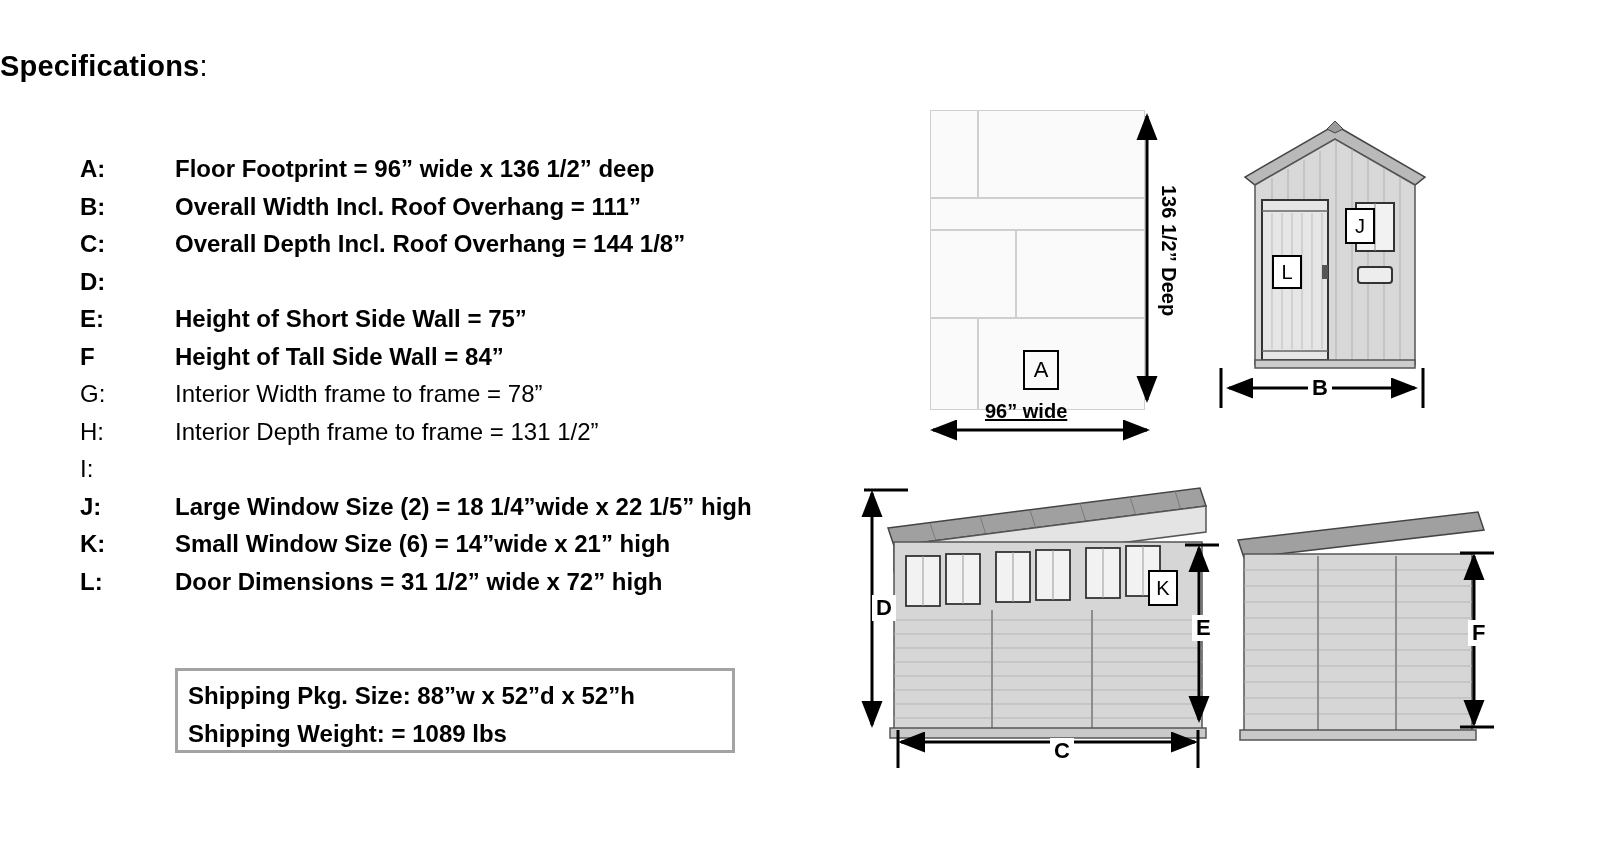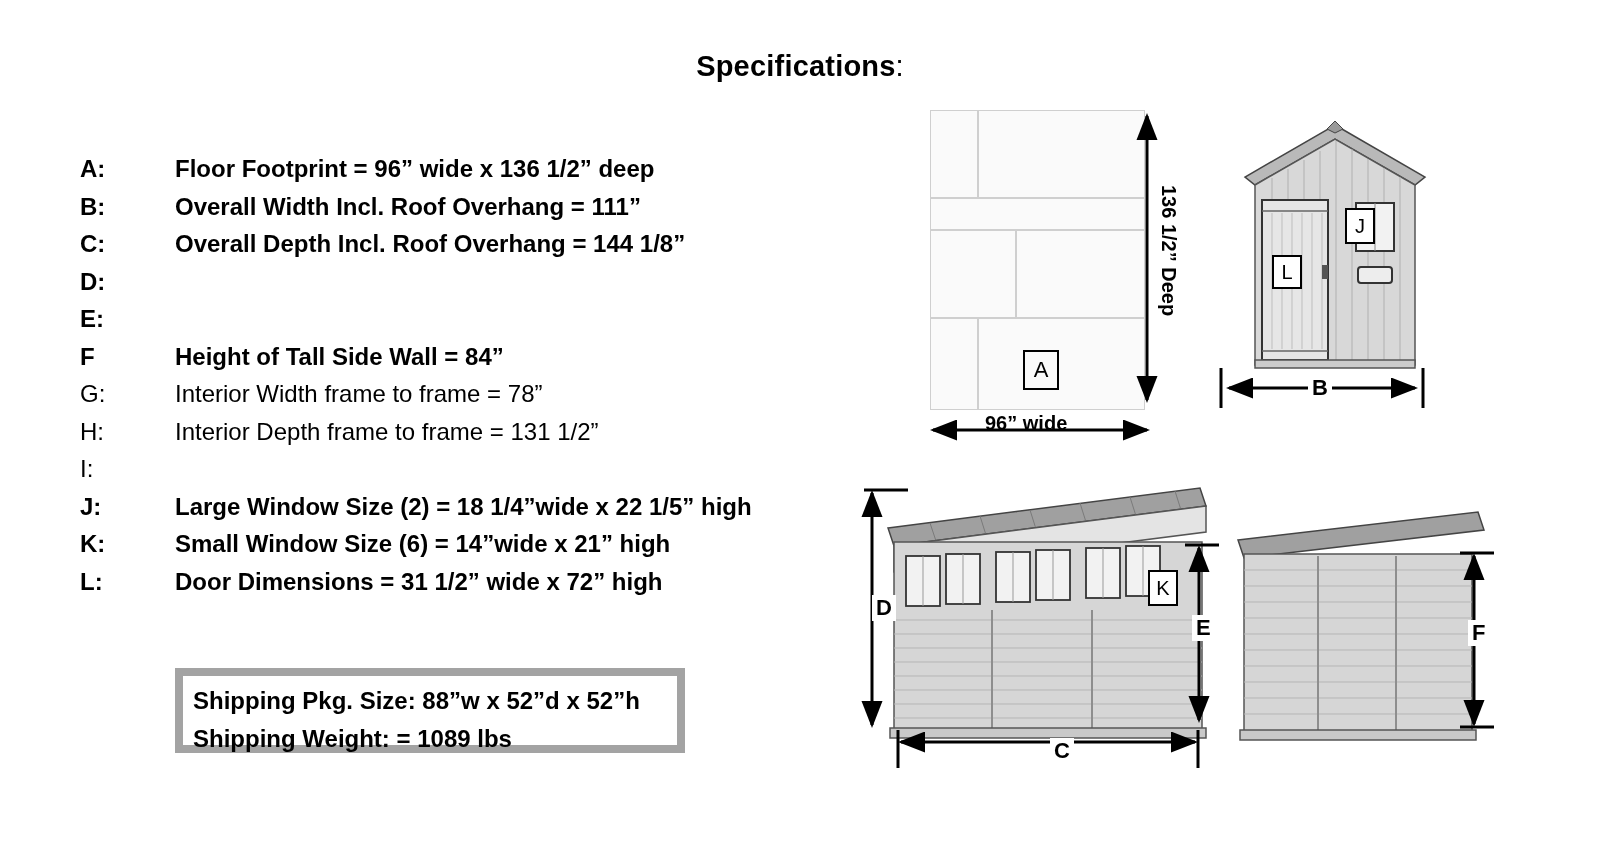--- a/index.html
+++ b/index.html
@@ -14,21 +14,20 @@
     font-family: "Liberation Sans", sans-serif;
     color: #000000;
     overflow: hidden;
   }
 
   #page-title {
     position: absolute;
     top: 50px;
     left: 0;
     width: 1600px;
-    text-align: center;
     font-size: 29px;
     font-weight: bold;
     letter-spacing: 0.2px;
   }
   #page-title .colon { font-weight: normal; }
 
   
   #spec-list {
     position: absolute;
     top: 155px;
@@ -48,23 +47,23 @@
   .spec-row.bold .spec-key,
   .spec-row.bold .spec-text { font-weight: bold; }
   .spec-row.plain .spec-key,
   .spec-row.plain .spec-text { font-weight: normal; }
 
   
   #shipping-box {
     position: absolute;
     left: 175px;
     top: 668px;
-    width: 510px;
+    width: 560px;
     height: 85px;
-    border: 8px solid #a3a3a3;
+    border: 3px solid #a3a3a3;
     box-sizing: border-box;
     padding: 6px 6px 0 10px;
   }
   #shipping-box div {
     font-size: 24px;
     font-weight: bold;
     line-height: 38px;
     white-space: nowrap;
   }
 
@@ -158,20 +157,21 @@
   </div>
   <div class="spec-row bold">
     <span class="spec-key">C:</span>
     <span class="spec-text">Overall Depth Incl. Roof Overhang = 144 1/8”</span>
   </div>
   <div class="spec-row bold">
     <span class="spec-key">D:</span>
   </div>
   <div class="spec-row bold">
     <span class="spec-key">E:</span>
+    <span class="spec-text">Height of Short Side Wall = 75”</span>
   </div>
   <div class="spec-row bold">
     <span class="spec-key">F</span>
     <span class="spec-text">Height of Tall Side Wall = 84”</span>
   </div>
   <div class="spec-row plain">
     <span class="spec-key">G:</span>
     <span class="spec-text">Interior Width frame to frame = 78”</span>
   </div>
   <div class="spec-row plain">
@@ -223,21 +223,21 @@
   </defs>
   <line x1="12" y1="6" x2="12" y2="290" stroke="#000" stroke-width="3" marker-start="url(#arrS)" marker-end="url(#arr)"></line>
 </svg>
 <div class="dim-label bold" style="left:1180px; top:185px;">
   <span class="vert-text" style="display:inline-block;">136 1/2” Deep</span>
 </div>
 
 <svg class="diagram" style="left:925px; top:418px;" width="230" height="24">
   <line x1="8" y1="12" x2="222" y2="12" stroke="#000" stroke-width="3" marker-start="url(#arrS)" marker-end="url(#arr)"></line>
 </svg>
-<div class="dim-label bold" style="left:985px; top:412px;">96” wide</div>
+<div class="dim-label bold" style="left:985px; top:400px;text-decoration:underline;">96” wide</div>
 
 <div class="diagram" id="front-view">
   <svg width="250" height="260">
 
     <polygon points="125,10 215,62 205,70 125,24 45,70 35,62" fill="#b9b9b9" stroke="#444" stroke-width="1.5"></polygon>
     <polygon points="125,6 133,14 125,18 117,14" fill="#9a9a9a" stroke="#444" stroke-width="1"></polygon>
 
     <polygon points="45,70 125,24 205,70 205,250 45,250" fill="#d8d8d8" stroke="#555" stroke-width="1.5"></polygon>
 
     <g stroke="#b0b0b0" stroke-width="1">

